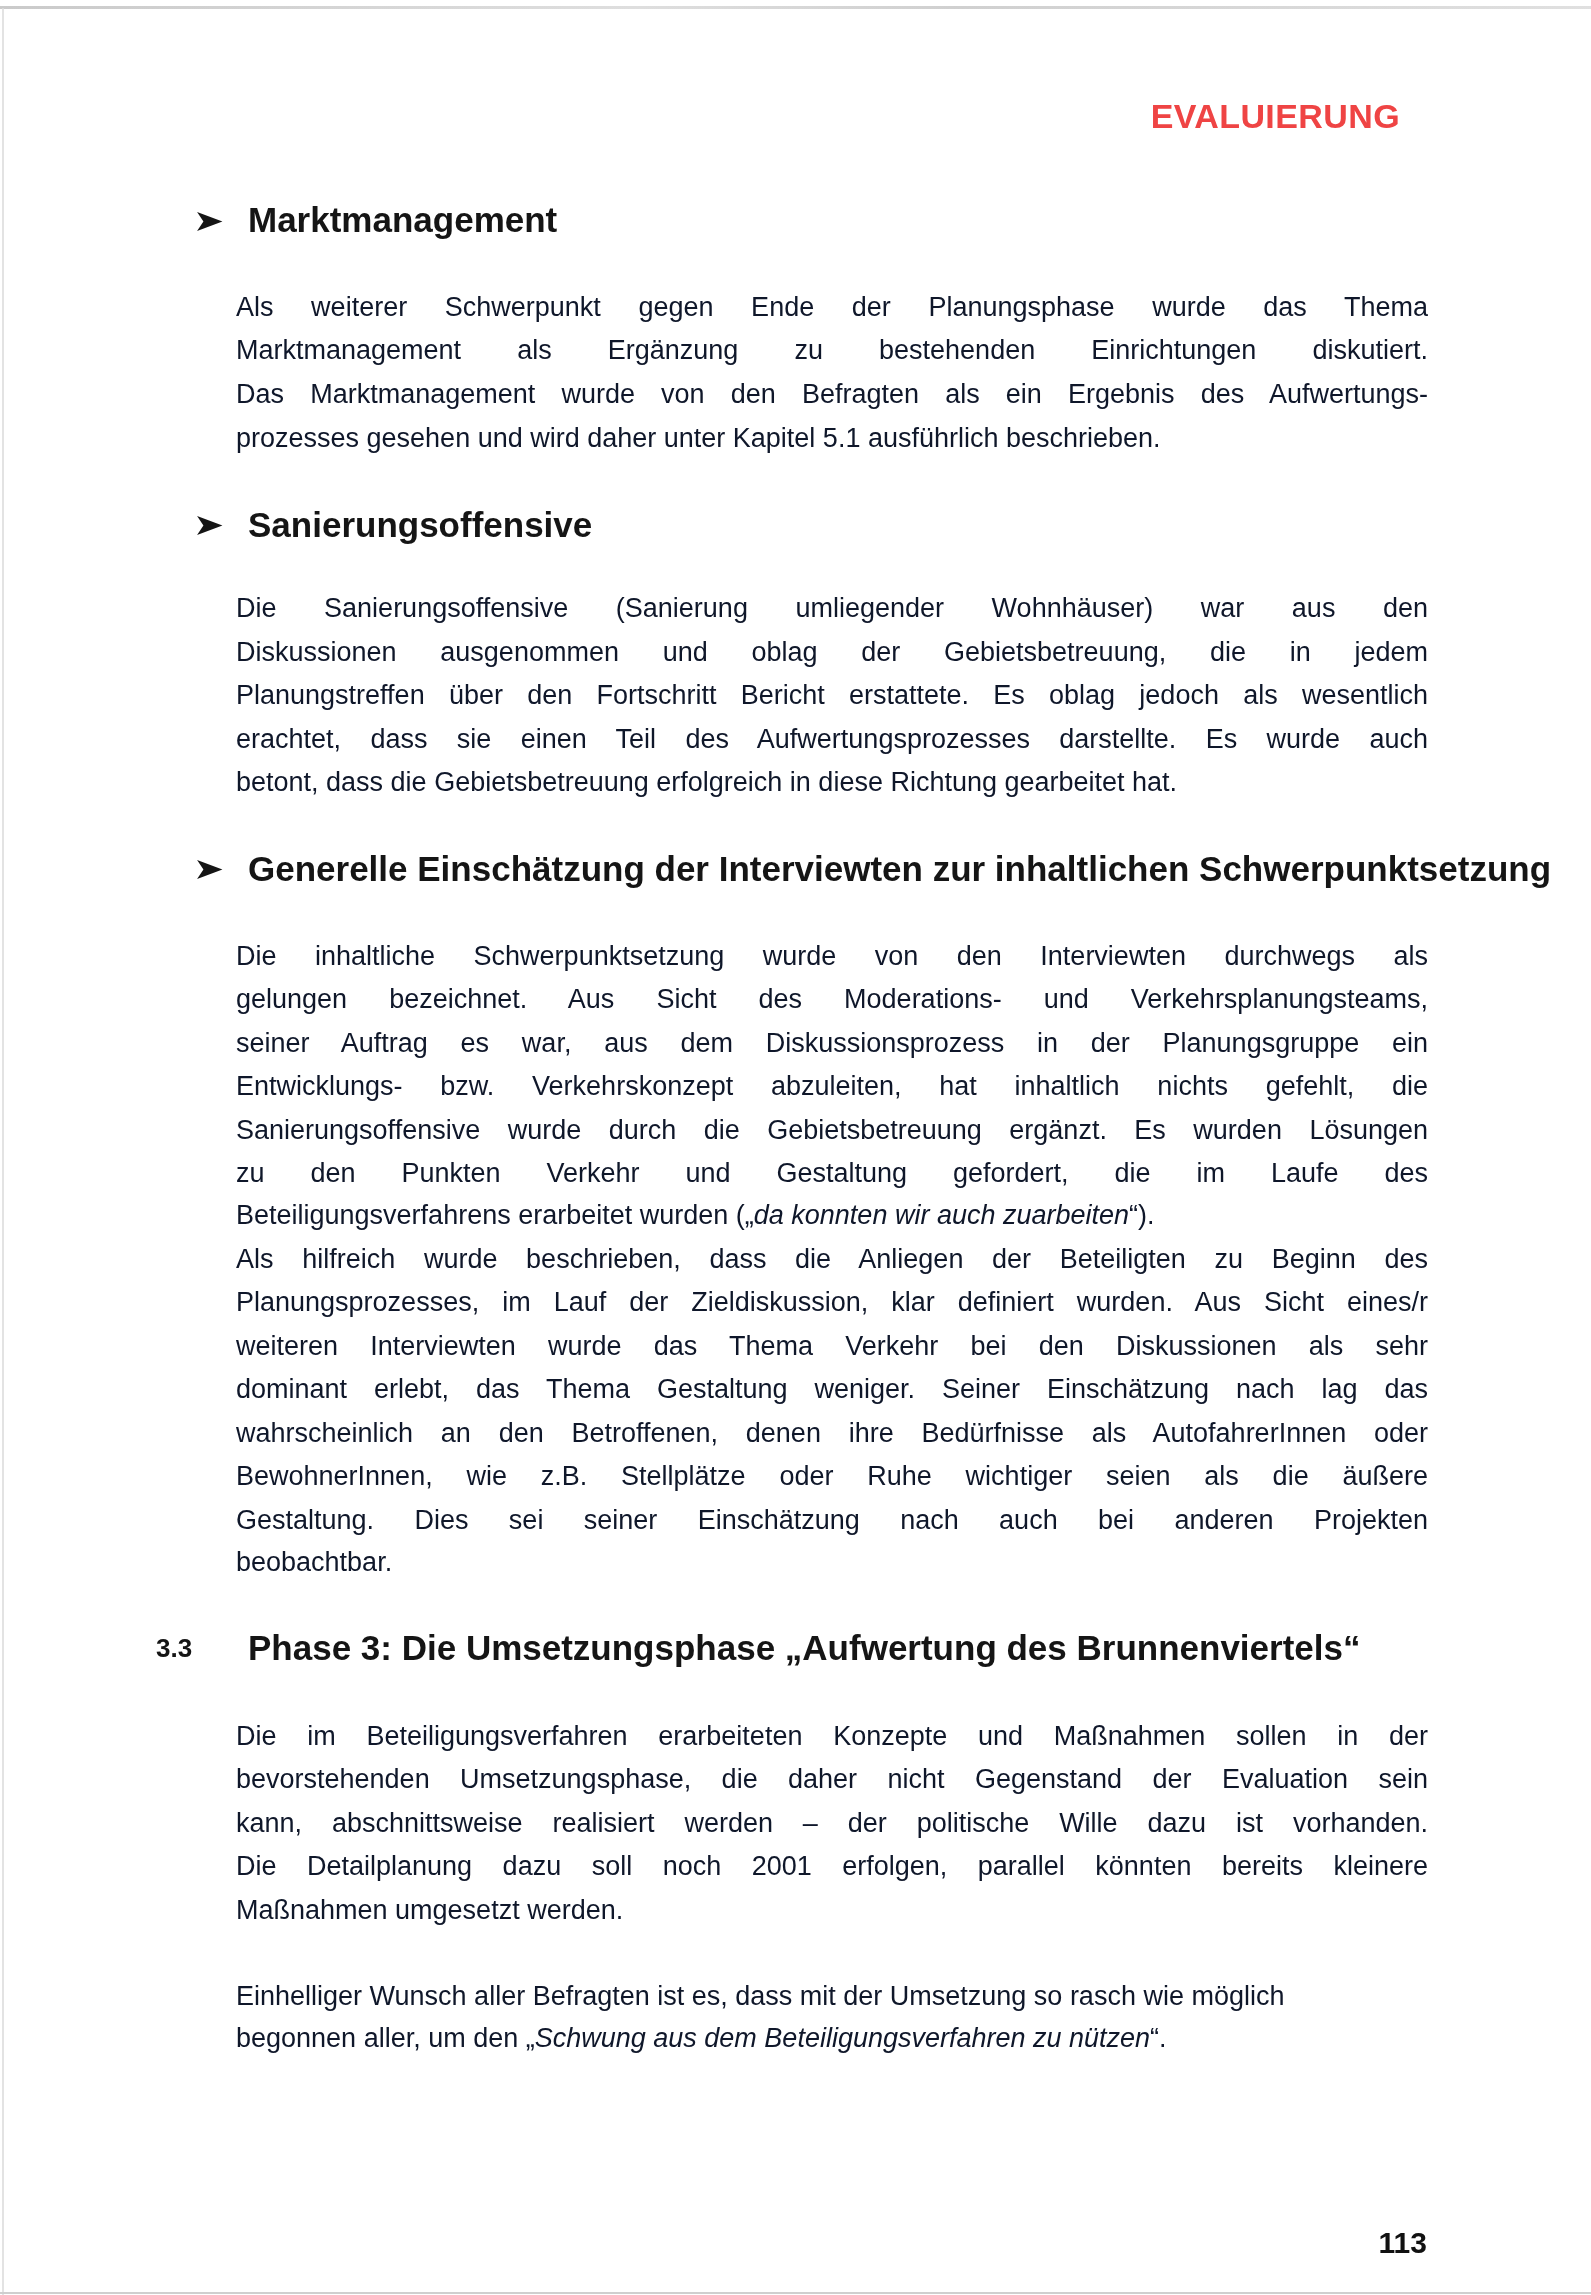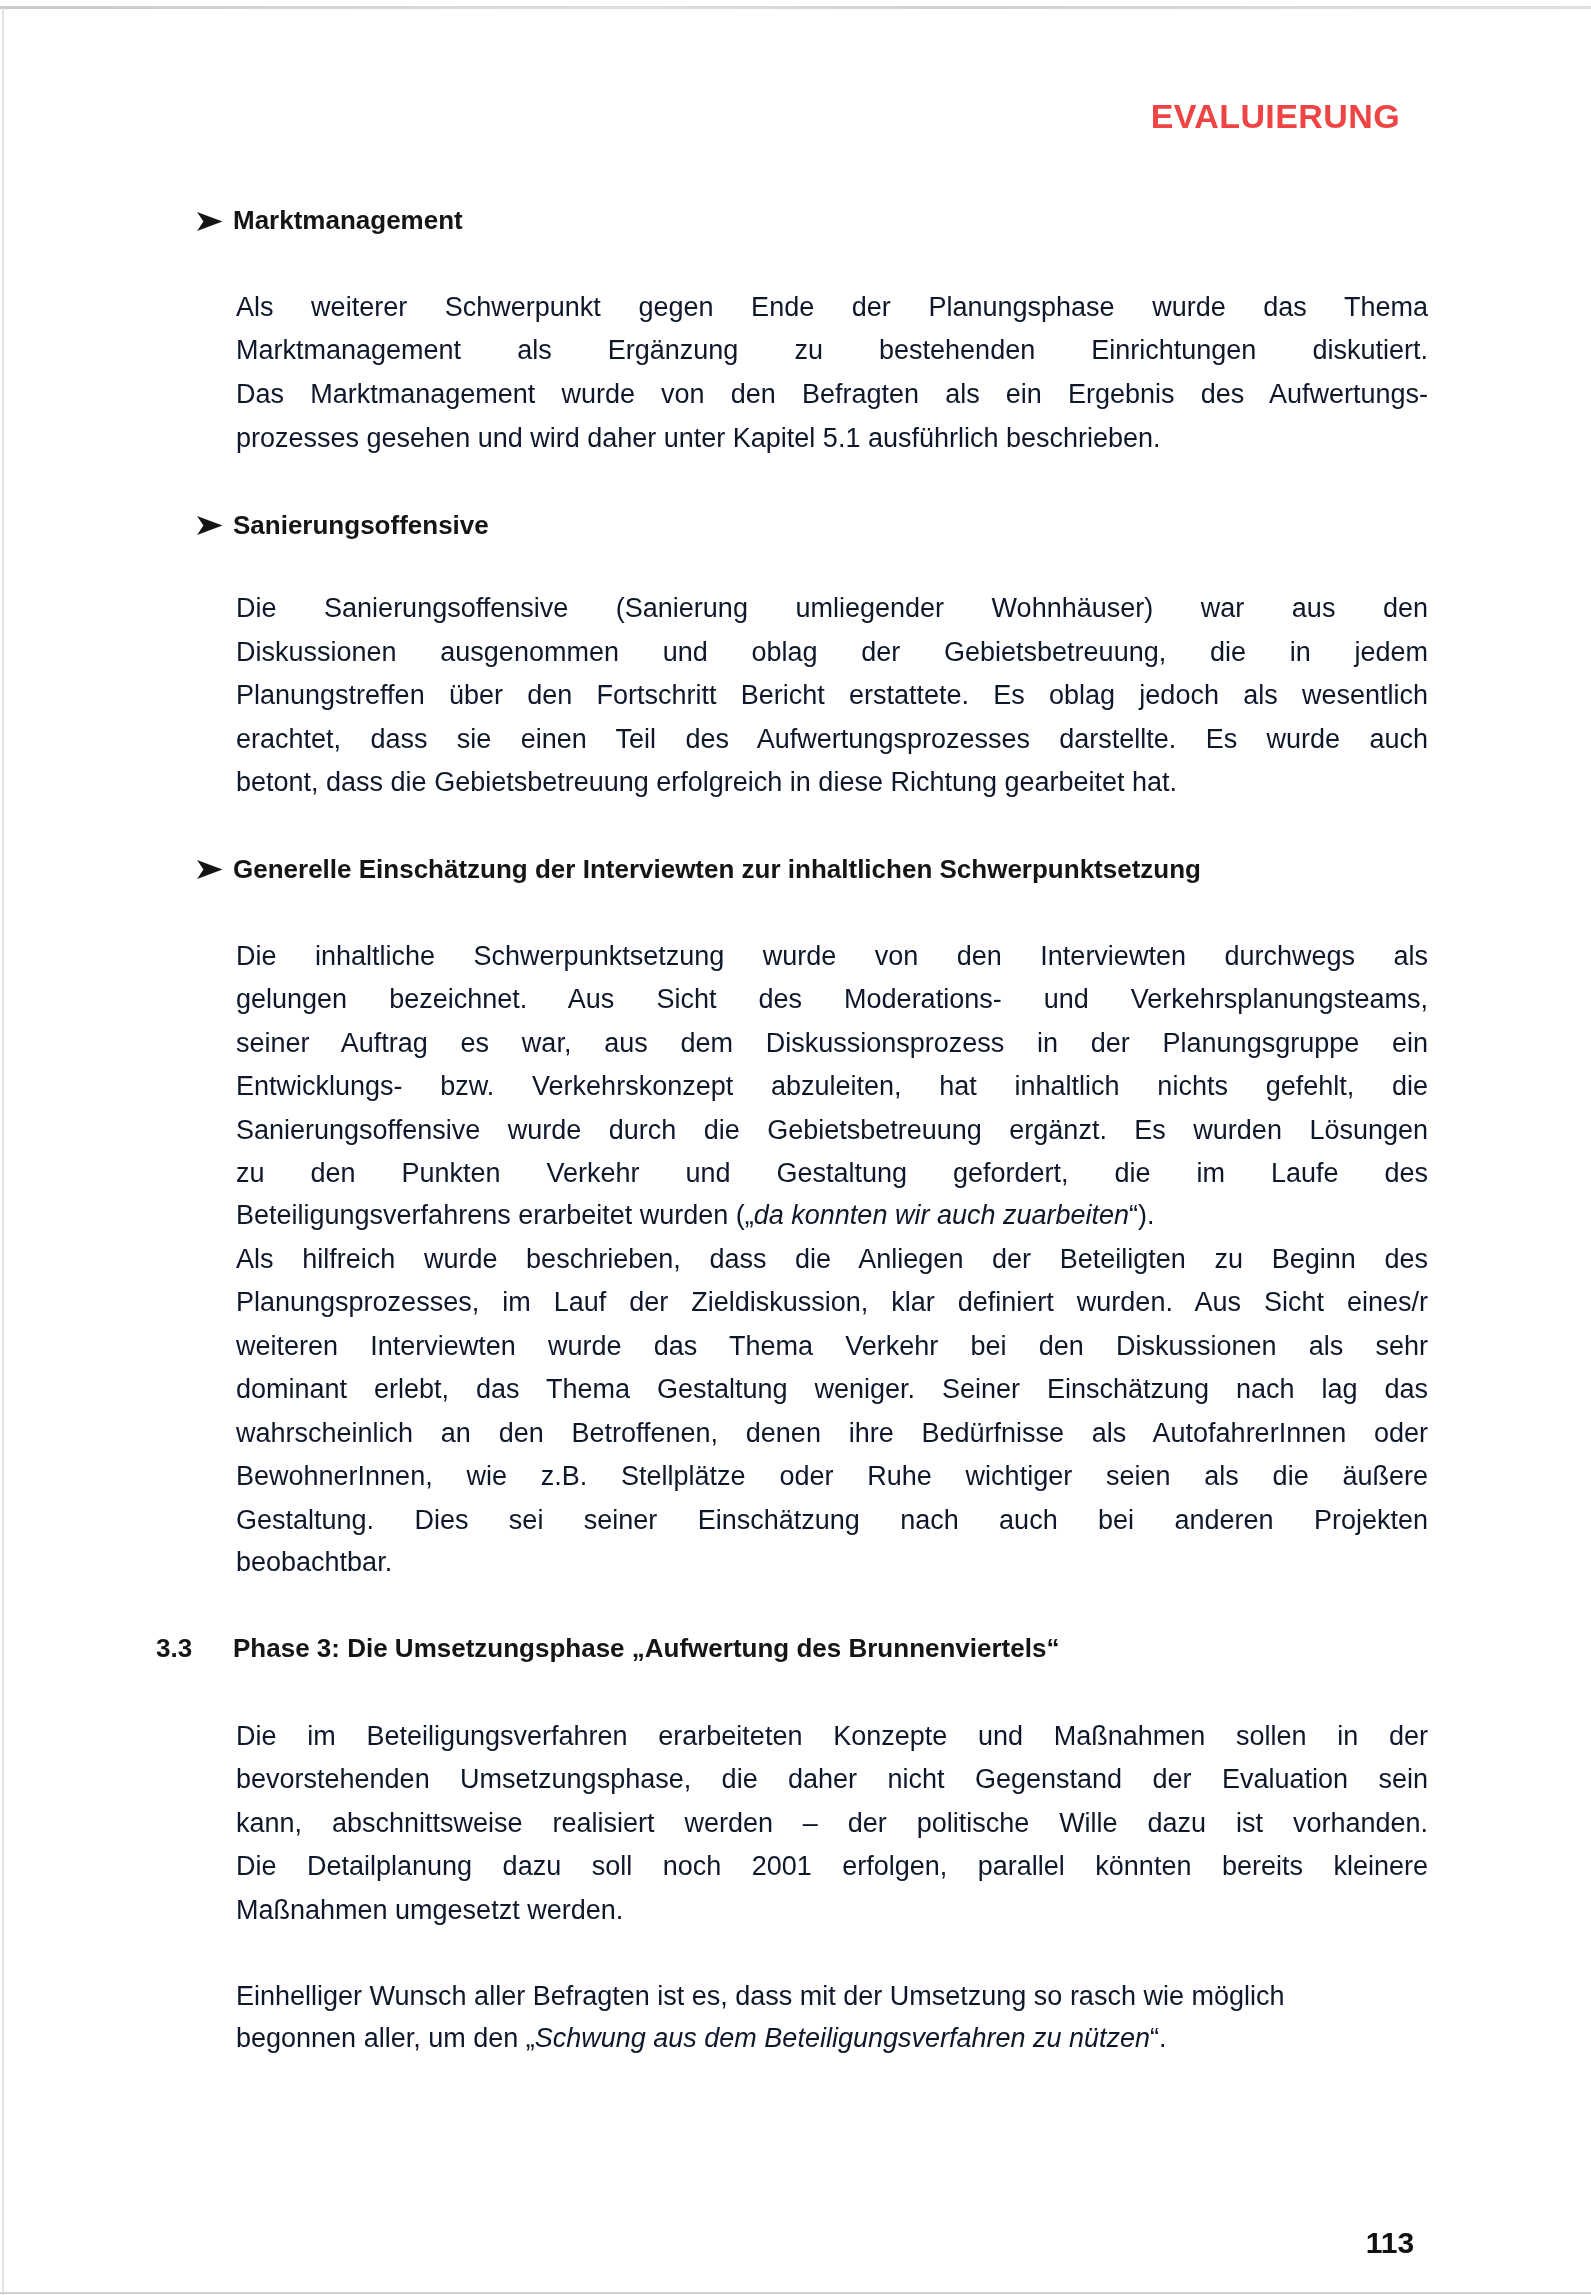--- a/index.html
+++ b/index.html
@@ -43,24 +43,24 @@
     text-align: right;
     font-weight: bold;
     font-size: 34px;
     line-height: 40px;
     letter-spacing: 0.4px;
     color: #ef4444;
     white-space: nowrap;
   }
   .heading {
     position: absolute;
-    left: 233px;
+    left: 248px;
     width: 1210px;
     font-weight: bold;
-    font-size: 26px;
+    font-size: 35px;
     line-height: 32px;
     color: #151515;
     white-space: nowrap;
   }
   .bullet-arrow {
     position: absolute;
     left: 197px;
     width: 25.5px;
     height: 19px;
   }
@@ -91,21 +91,21 @@
     text-align: left;
     text-align-last: left;
   }
   .line em, .line i {
   }
   .page-number {
     position: absolute;
     left: 1353px;
     top: 2225px;
     width: 74px;
-    text-align: center;
+    text-align: right;
     font-weight: bold;
     font-size: 30px;
     line-height: 35px;
     color: #111;
   }
 </style>
 </head>
 <body>
 
 <div class="scan-edge-top"></div>

